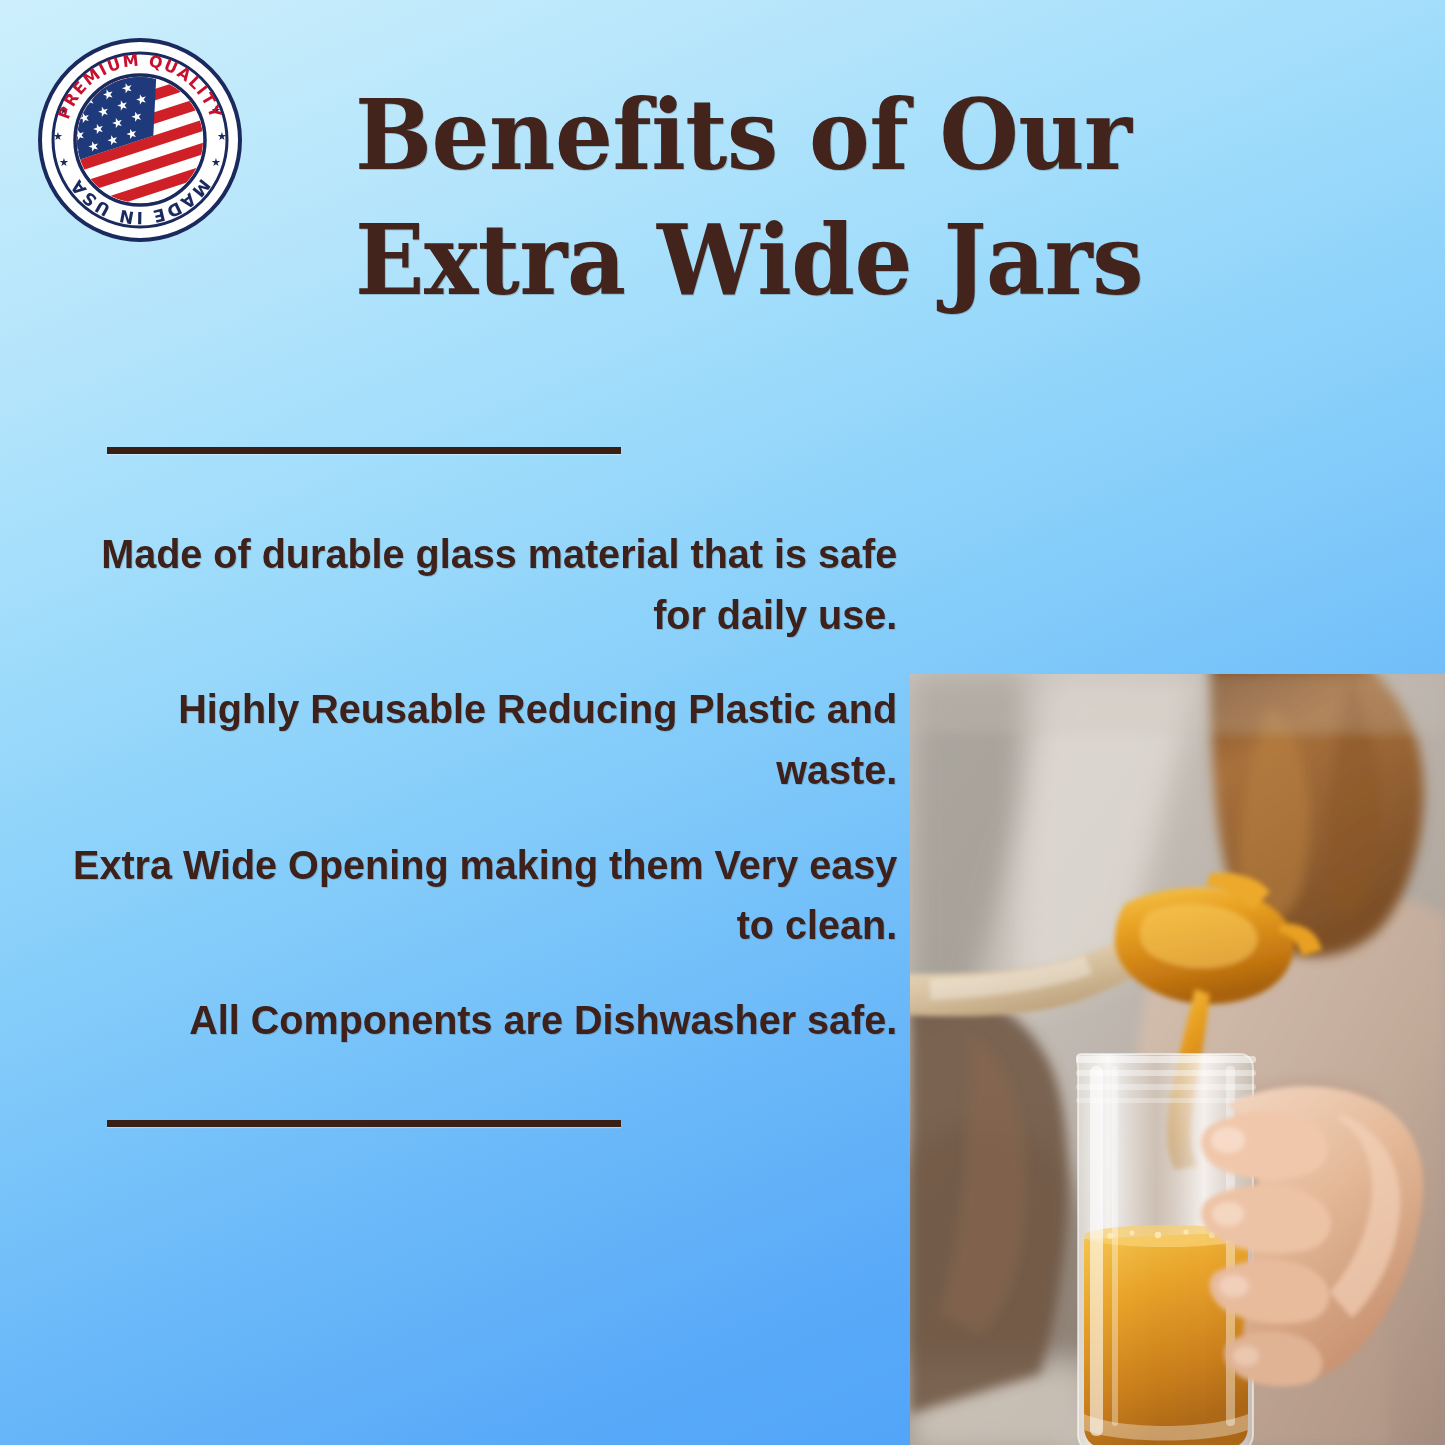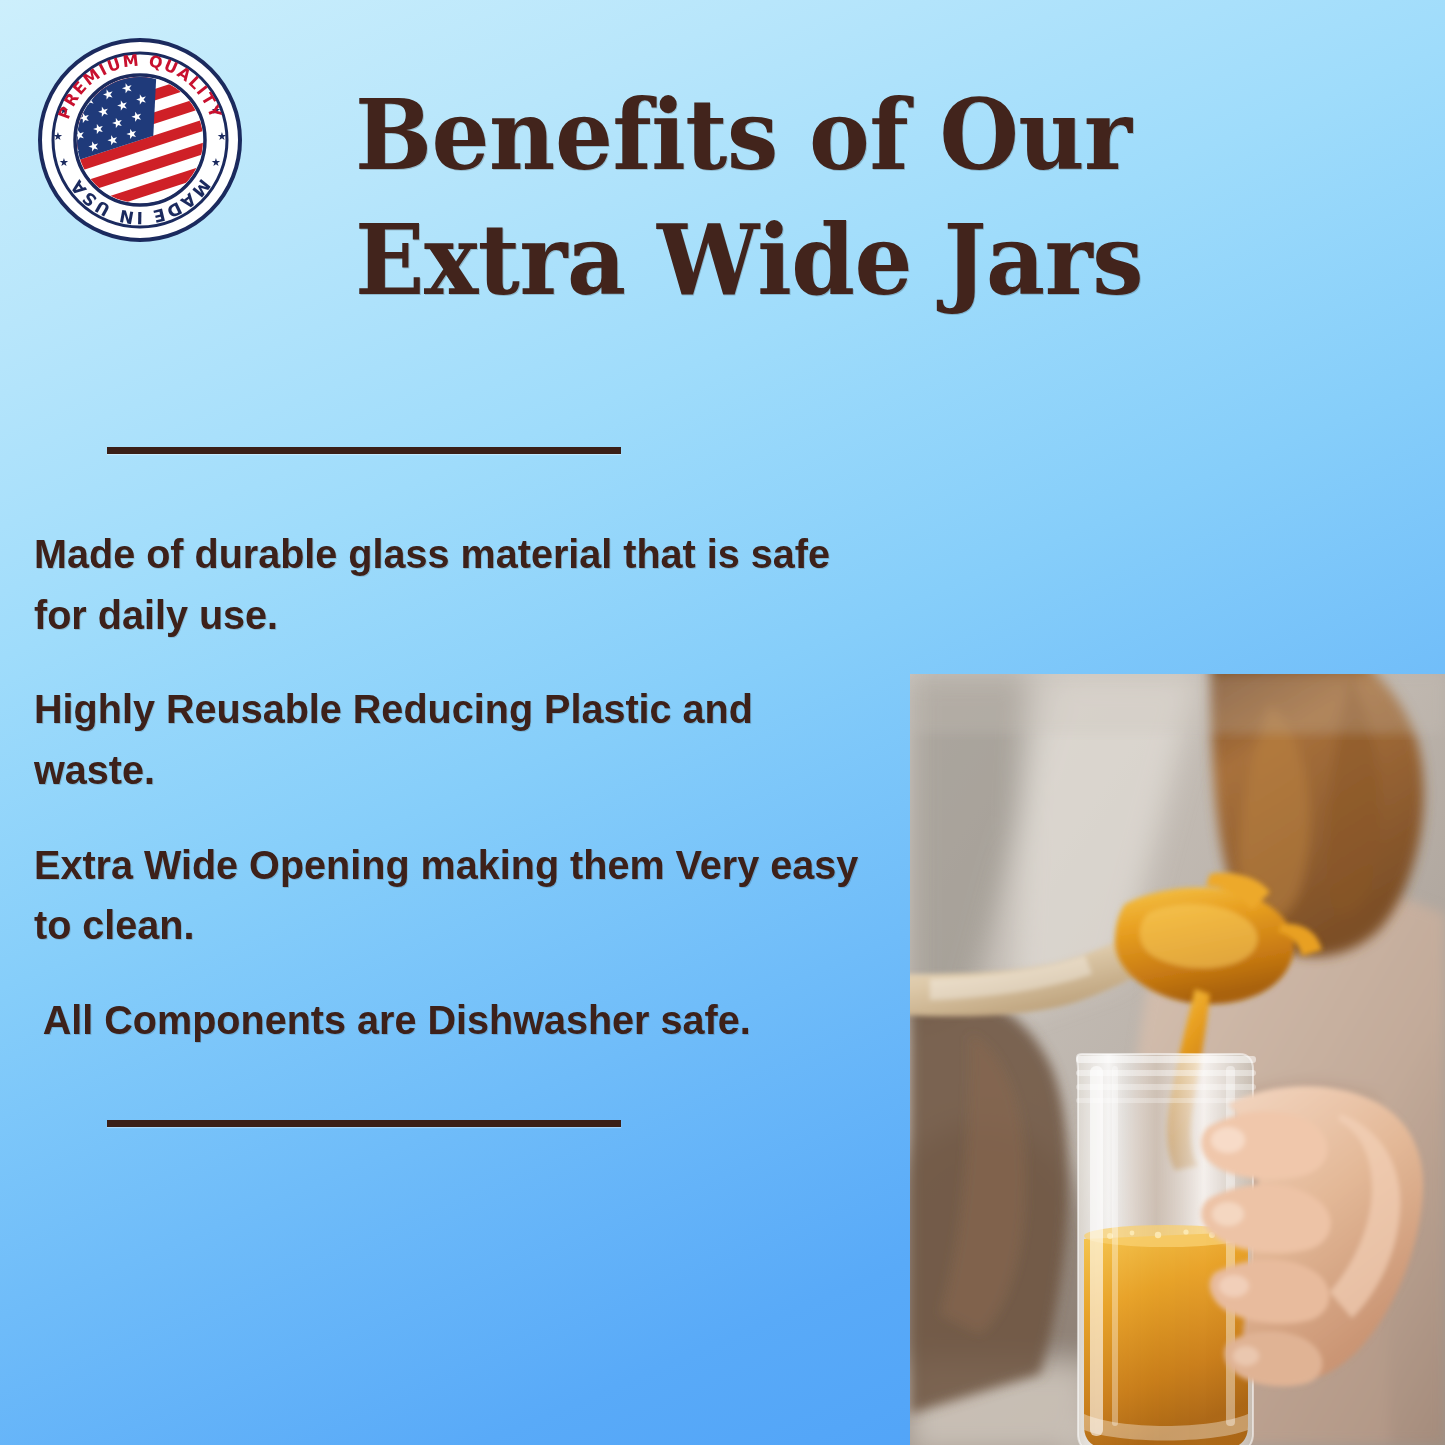--- a/index.html
+++ b/index.html
@@ -62,23 +62,24 @@
     height: 7px;
     background: #3a1f17;
     box-shadow: 0 1px 1px rgba(255,255,255,0.35);
   }
   #divider-top { top: 447px; }
   #divider-bottom { top: 1120px; }
 
   
   #benefits {
     position: absolute;
-    left: 34px;
+    left: 48px;
     top: 524px;
     width: 880px;
+    text-align: right;
   }
   .benefit {
     font-family: "Liberation Sans", sans-serif;
     font-weight: 700;
     font-size: 41px;
     line-height: 1.48;
     color: #3d211a;
     text-shadow: 1px 1px 0 rgba(0,0,0,0.14);
     margin-bottom: 34px;
     transform: scaleX(0.965);

